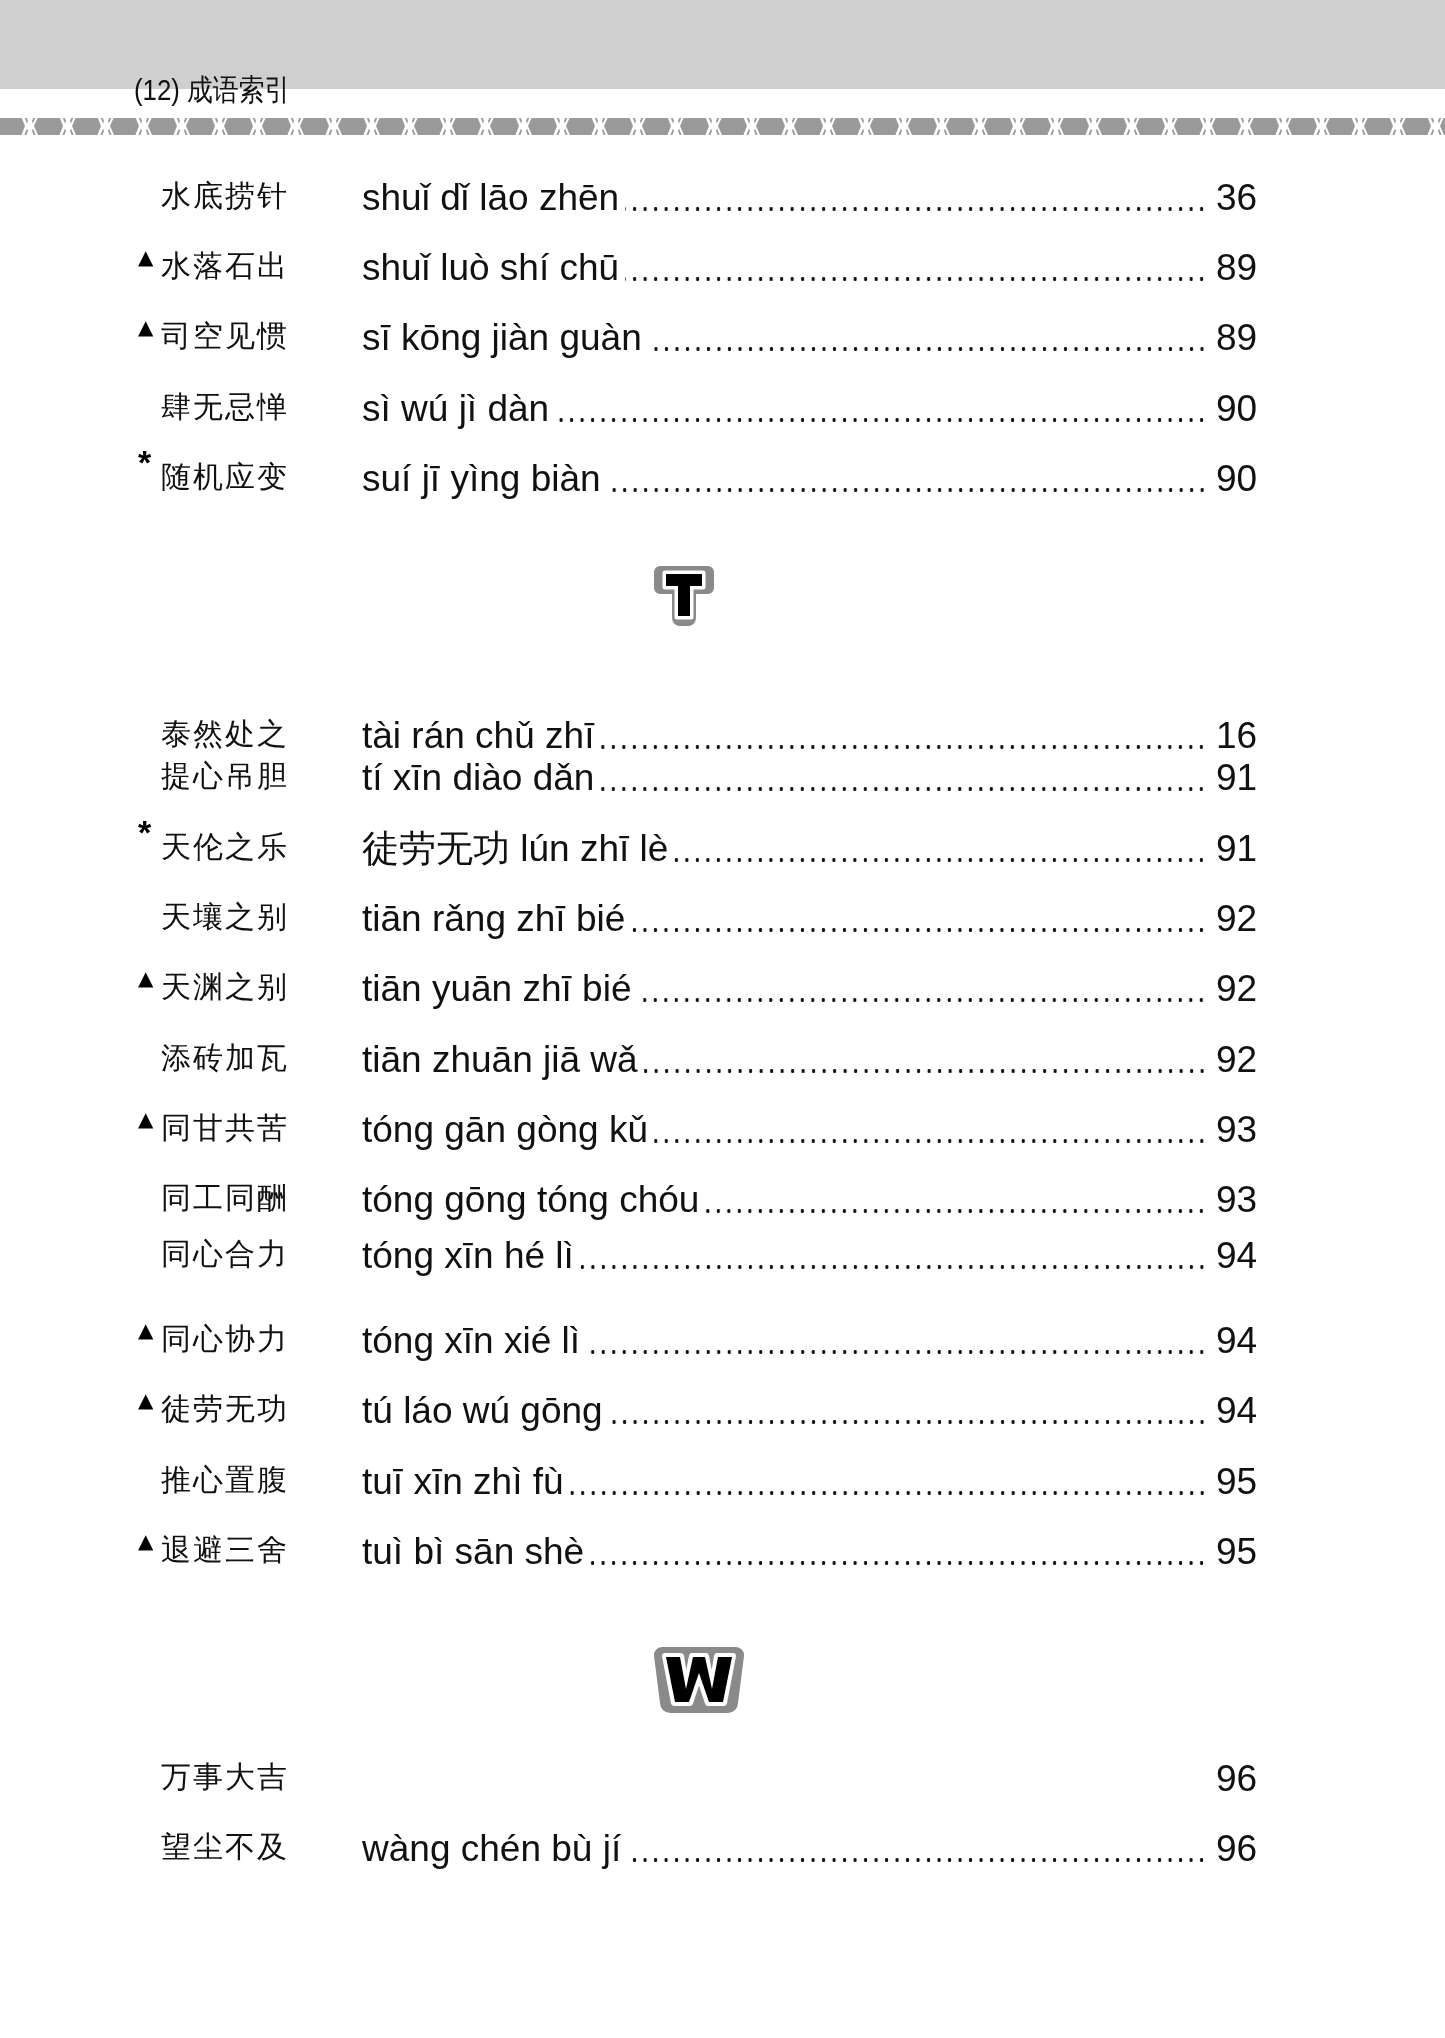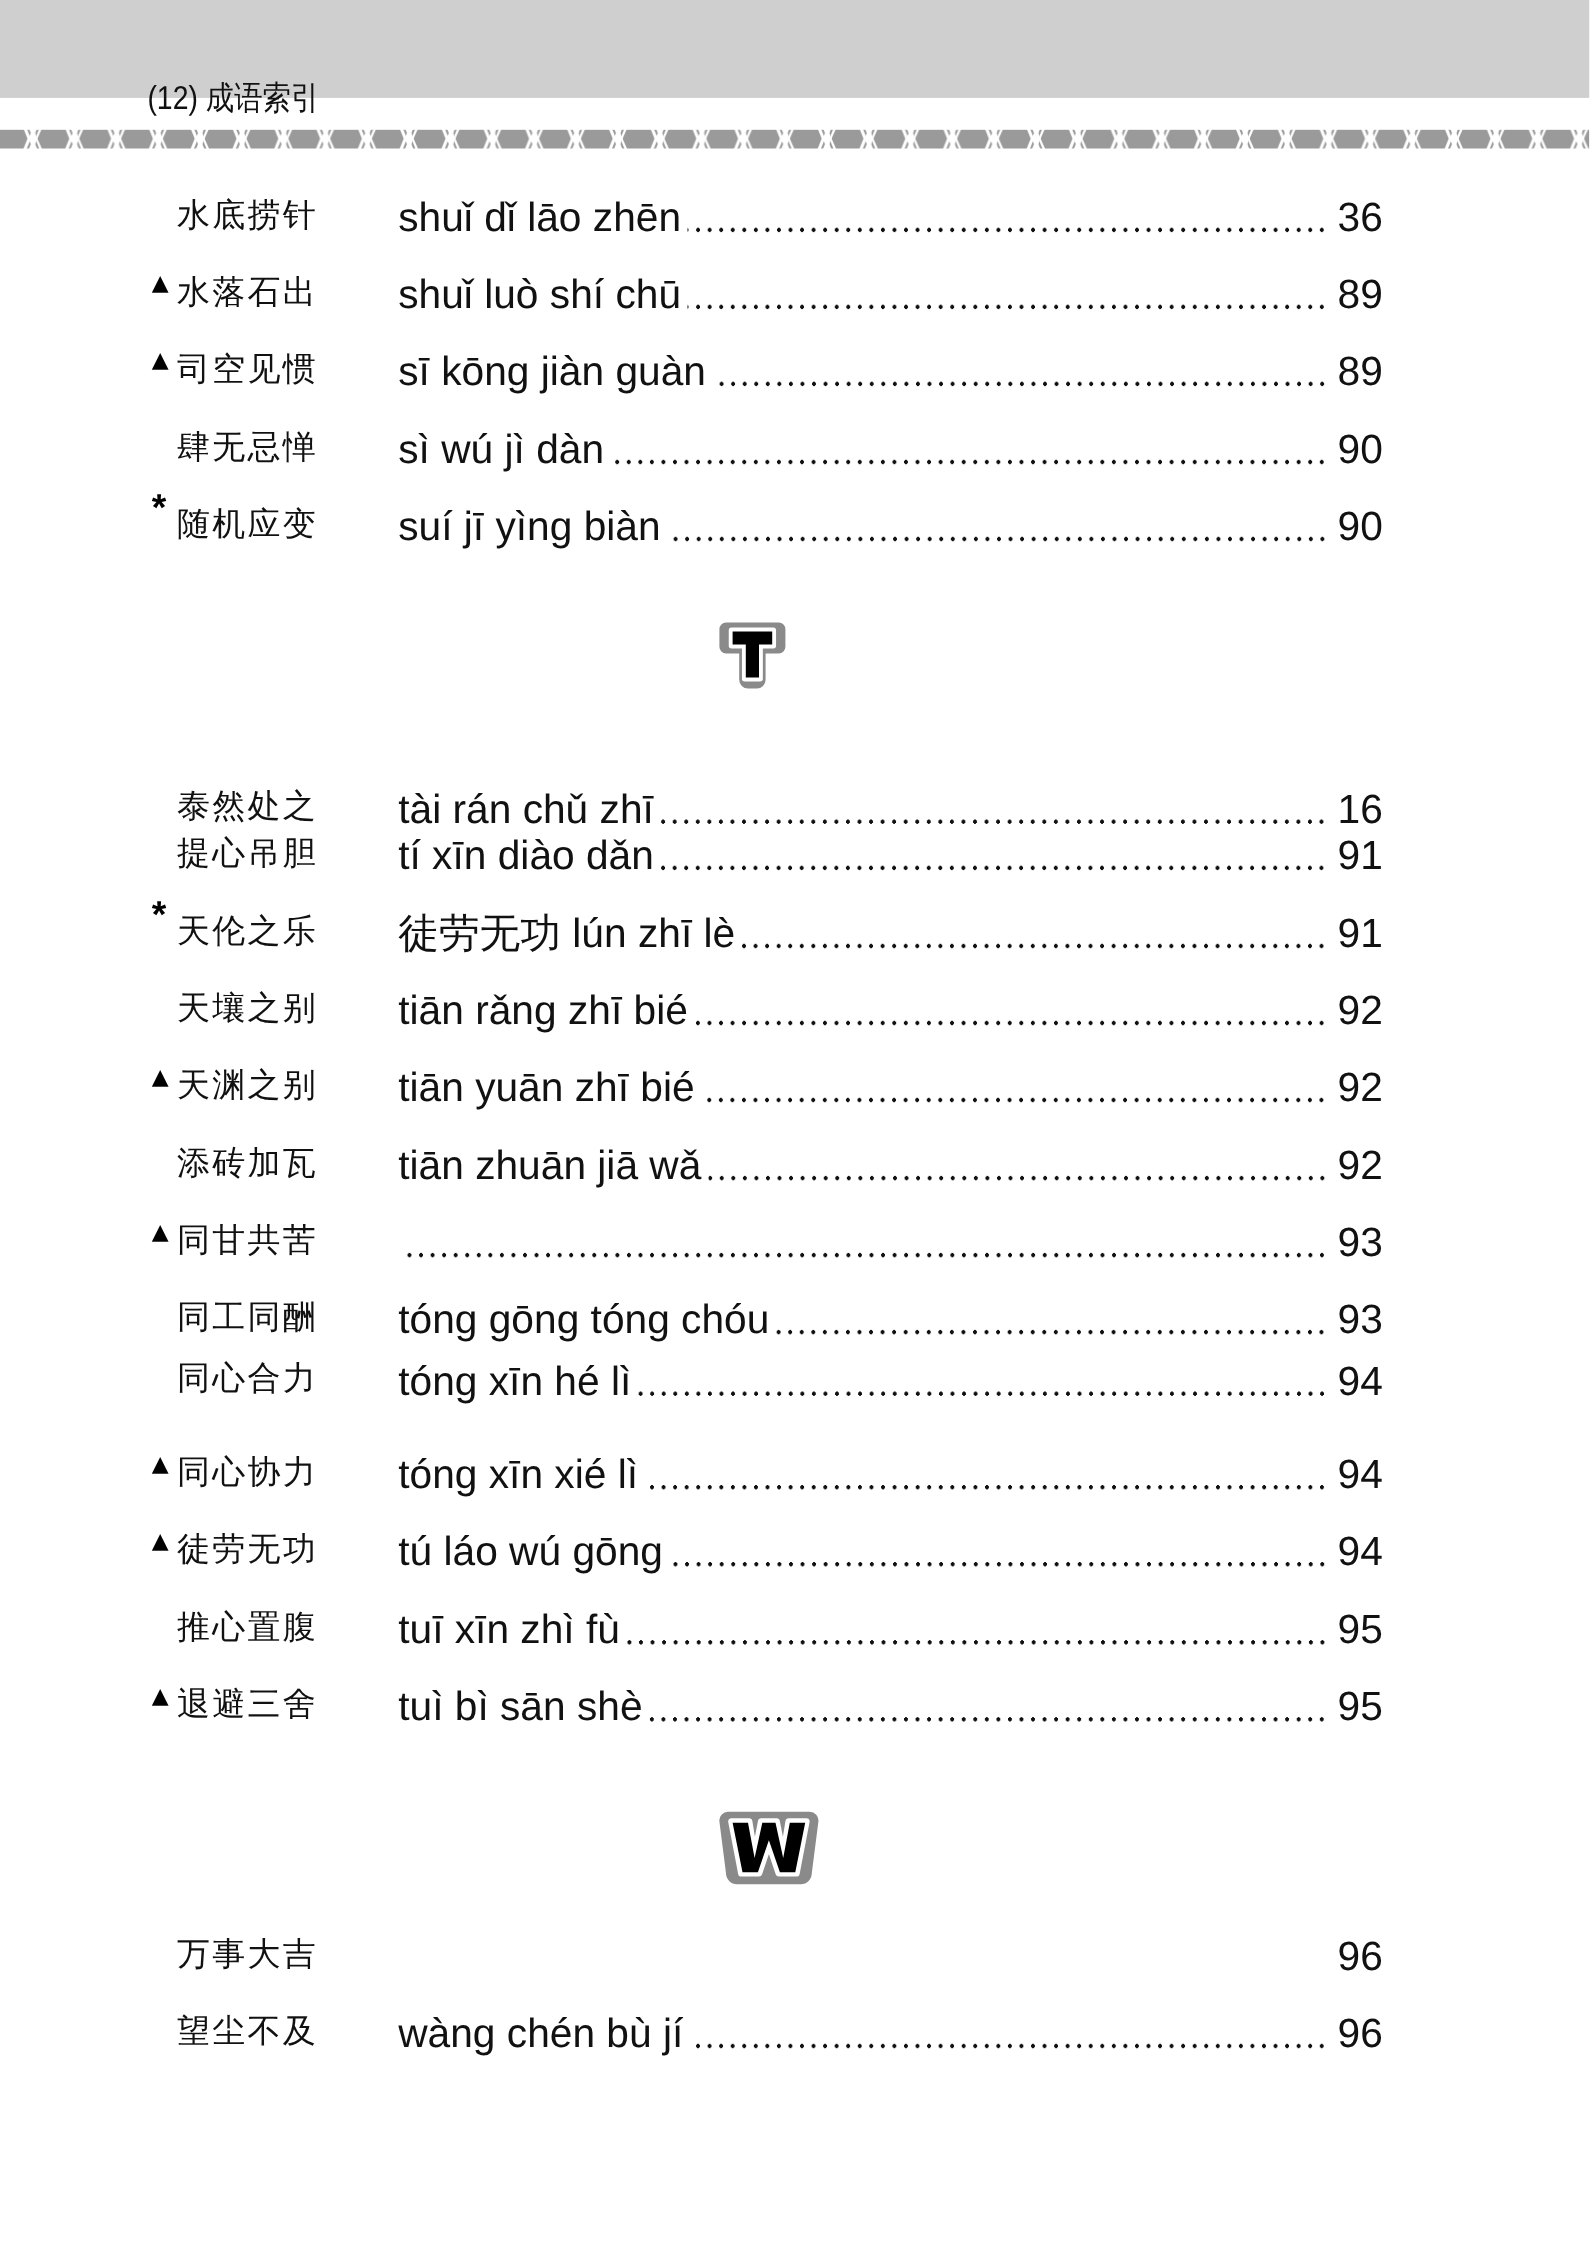--- a/index.html
+++ b/index.html
@@ -196,20 +196,21 @@
       <div class="leader">
         <span class="pinyin">tiān zhuān jiā wǎ</span>
         <span class="dots"></span>
       </div>
       <span class="page-num">92</span>
     </div>
     <div class="row" style="top: 1098px;">
       <span class="marker tri">▲</span>
       <span class="idiom">同甘共苦</span>
       <div class="leader">
+        <span class="pinyin">tóng gān gòng kǔ</span>
         <span class="dots"></span>
       </div>
       <span class="page-num">93</span>
     </div>
     <div class="row" style="top: 1168px;">
       <span class="marker"></span>
       <span class="idiom">同工同酬</span>
       <div class="leader">
         <span class="pinyin">tóng gōng tóng chóu</span>
         <span class="dots"></span>

